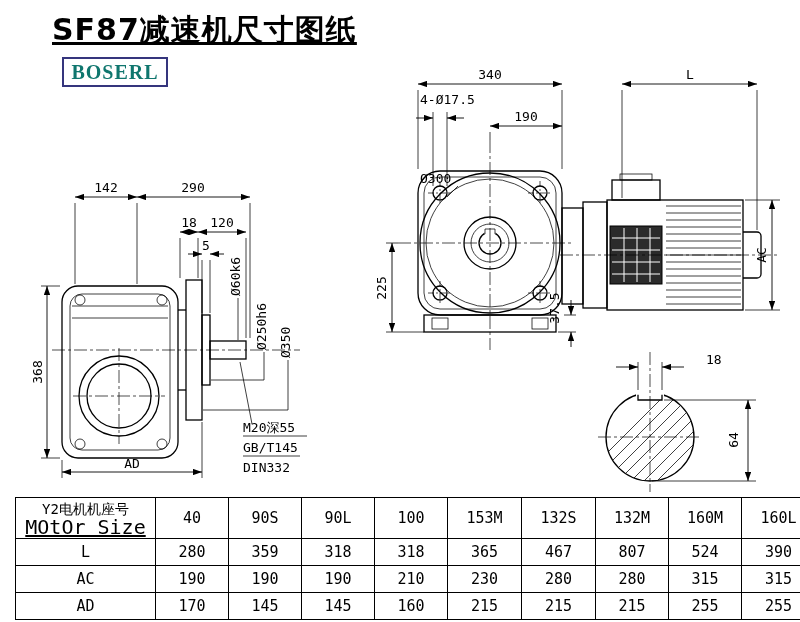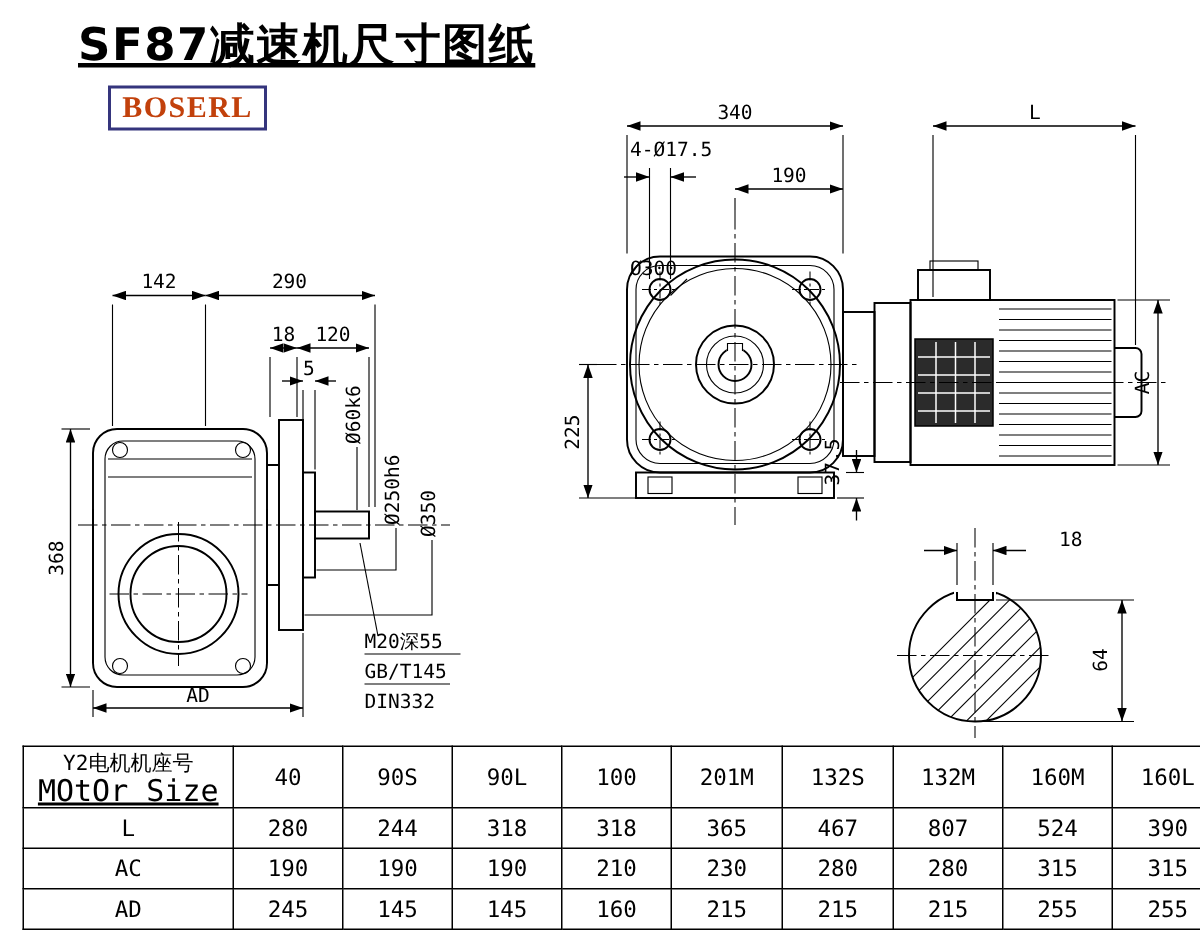--- a/index.html
+++ b/index.html
@@ -1,20 +1,20 @@
 <!DOCTYPE html>
 <html><head>
 <meta charset="utf-8">
 <style>
   html,body{margin:0;padding:0;background:#fff;}
   body{width:800px;height:622px;position:relative;overflow:hidden;
        font-family:"DejaVu Sans",sans-serif;color:#000;}
   .title{position:absolute;left:52px;top:10px;font-size:30px;font-weight:bold;letter-spacing:1px;text-decoration:underline;}
-  .logo{position:absolute;left:72px;top:57px;width:102px;height:26px;border:2px solid #35357d;
-        display:flex;align-items:center;justify-content:center;color:#c2410c;
+  .logo{position:absolute;left:62px;top:57px;width:102px;height:26px;border:2px solid #35357d;
+        display:flex;align-items:center;justify-content:center;color:#0f766e;
         font-family:"Liberation Serif",serif;font-size:20px;font-weight:bold;letter-spacing:1px;background:#fff;}
   svg{position:absolute;left:0;top:0;}
   svg text{font-family:"DejaVu Sans Mono",monospace;font-size:13px;fill:#000;}
   .o{stroke:#000;stroke-width:1.3;fill:none;}
   .t{stroke:#000;stroke-width:0.75;fill:none;}
   .d{stroke:#000;stroke-width:0.9;fill:none;}
   .c{stroke:#000;stroke-width:0.7;fill:none;stroke-dasharray:13 3 3 3;}
   .cs{stroke:#000;stroke-width:0.7;fill:none;stroke-dasharray:6 2 2 2;}
   table.spec{position:absolute;left:15px;top:497px;width:800px;border-collapse:collapse;table-layout:fixed;
         font-family:"DejaVu Sans Mono",monospace;font-size:15px;}
@@ -271,30 +271,30 @@
   <tbody>
       <tr class="hdr">
     <th>
       <span class="hdr-cn">Y2电机机座号</span>
       <span class="hdr-en">MOtOr Size</span>
     </th>
     <th>40</th>
     <th>90S</th>
     <th>90L</th>
     <th>100</th>
-    <th>201M</th>
+    <th>153M</th>
     <th>132S</th>
     <th>132M</th>
     <th>160M</th>
     <th>160L</th>
   </tr>
   <tr class="row">
     <td>L</td>
     <td>280</td>
-    <td>244</td>
+    <td>359</td>
     <td>318</td>
     <td>318</td>
     <td>365</td>
     <td>467</td>
     <td>807</td>
     <td>524</td>
     <td>390</td>
   </tr>
   <tr class="row">
     <td>AC</td>
@@ -303,21 +303,21 @@
     <td>190</td>
     <td>210</td>
     <td>230</td>
     <td>280</td>
     <td>280</td>
     <td>315</td>
     <td>315</td>
   </tr>
   <tr class="row">
     <td>AD</td>
-    <td>245</td>
+    <td>170</td>
     <td>145</td>
     <td>145</td>
     <td>160</td>
     <td>215</td>
     <td>215</td>
     <td>215</td>
     <td>255</td>
     <td>255</td>
   </tr>
 </tbody>

